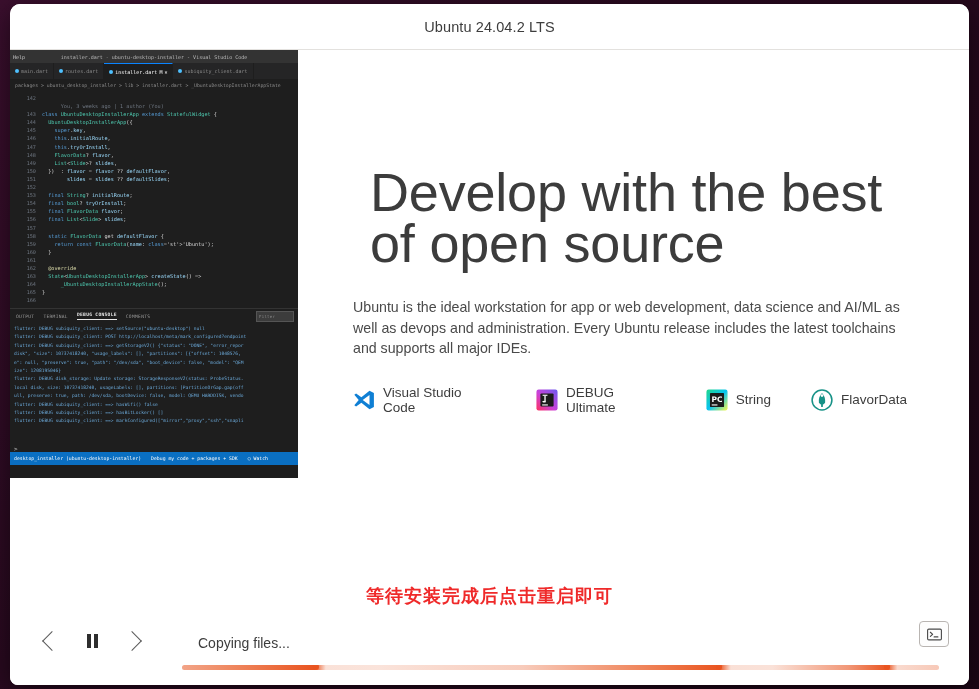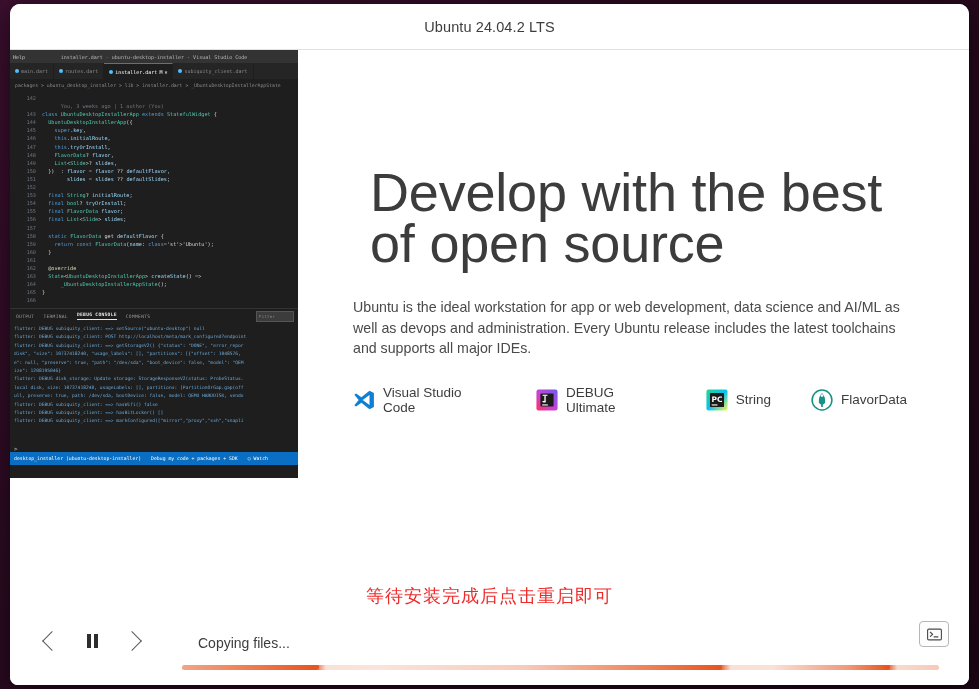--- a/index.html
+++ b/index.html
@@ -226,21 +226,21 @@
   }
   .app-icon { width: 22px; height: 22px; flex: none; display:block; }
   
   #notice {
     position: absolute;
     top: 534px;
     left: 0;
     width: 100%;
     text-align: center;
     font-size: 18px;
-    font-weight: normal;
+    font-weight: bold;
     color: #ef2a2a;
     letter-spacing: 1px;
   }
   
   #bottom {
     position: absolute;
     left: 0;
     right: 0;
     bottom: 0;
     height: 72px;

